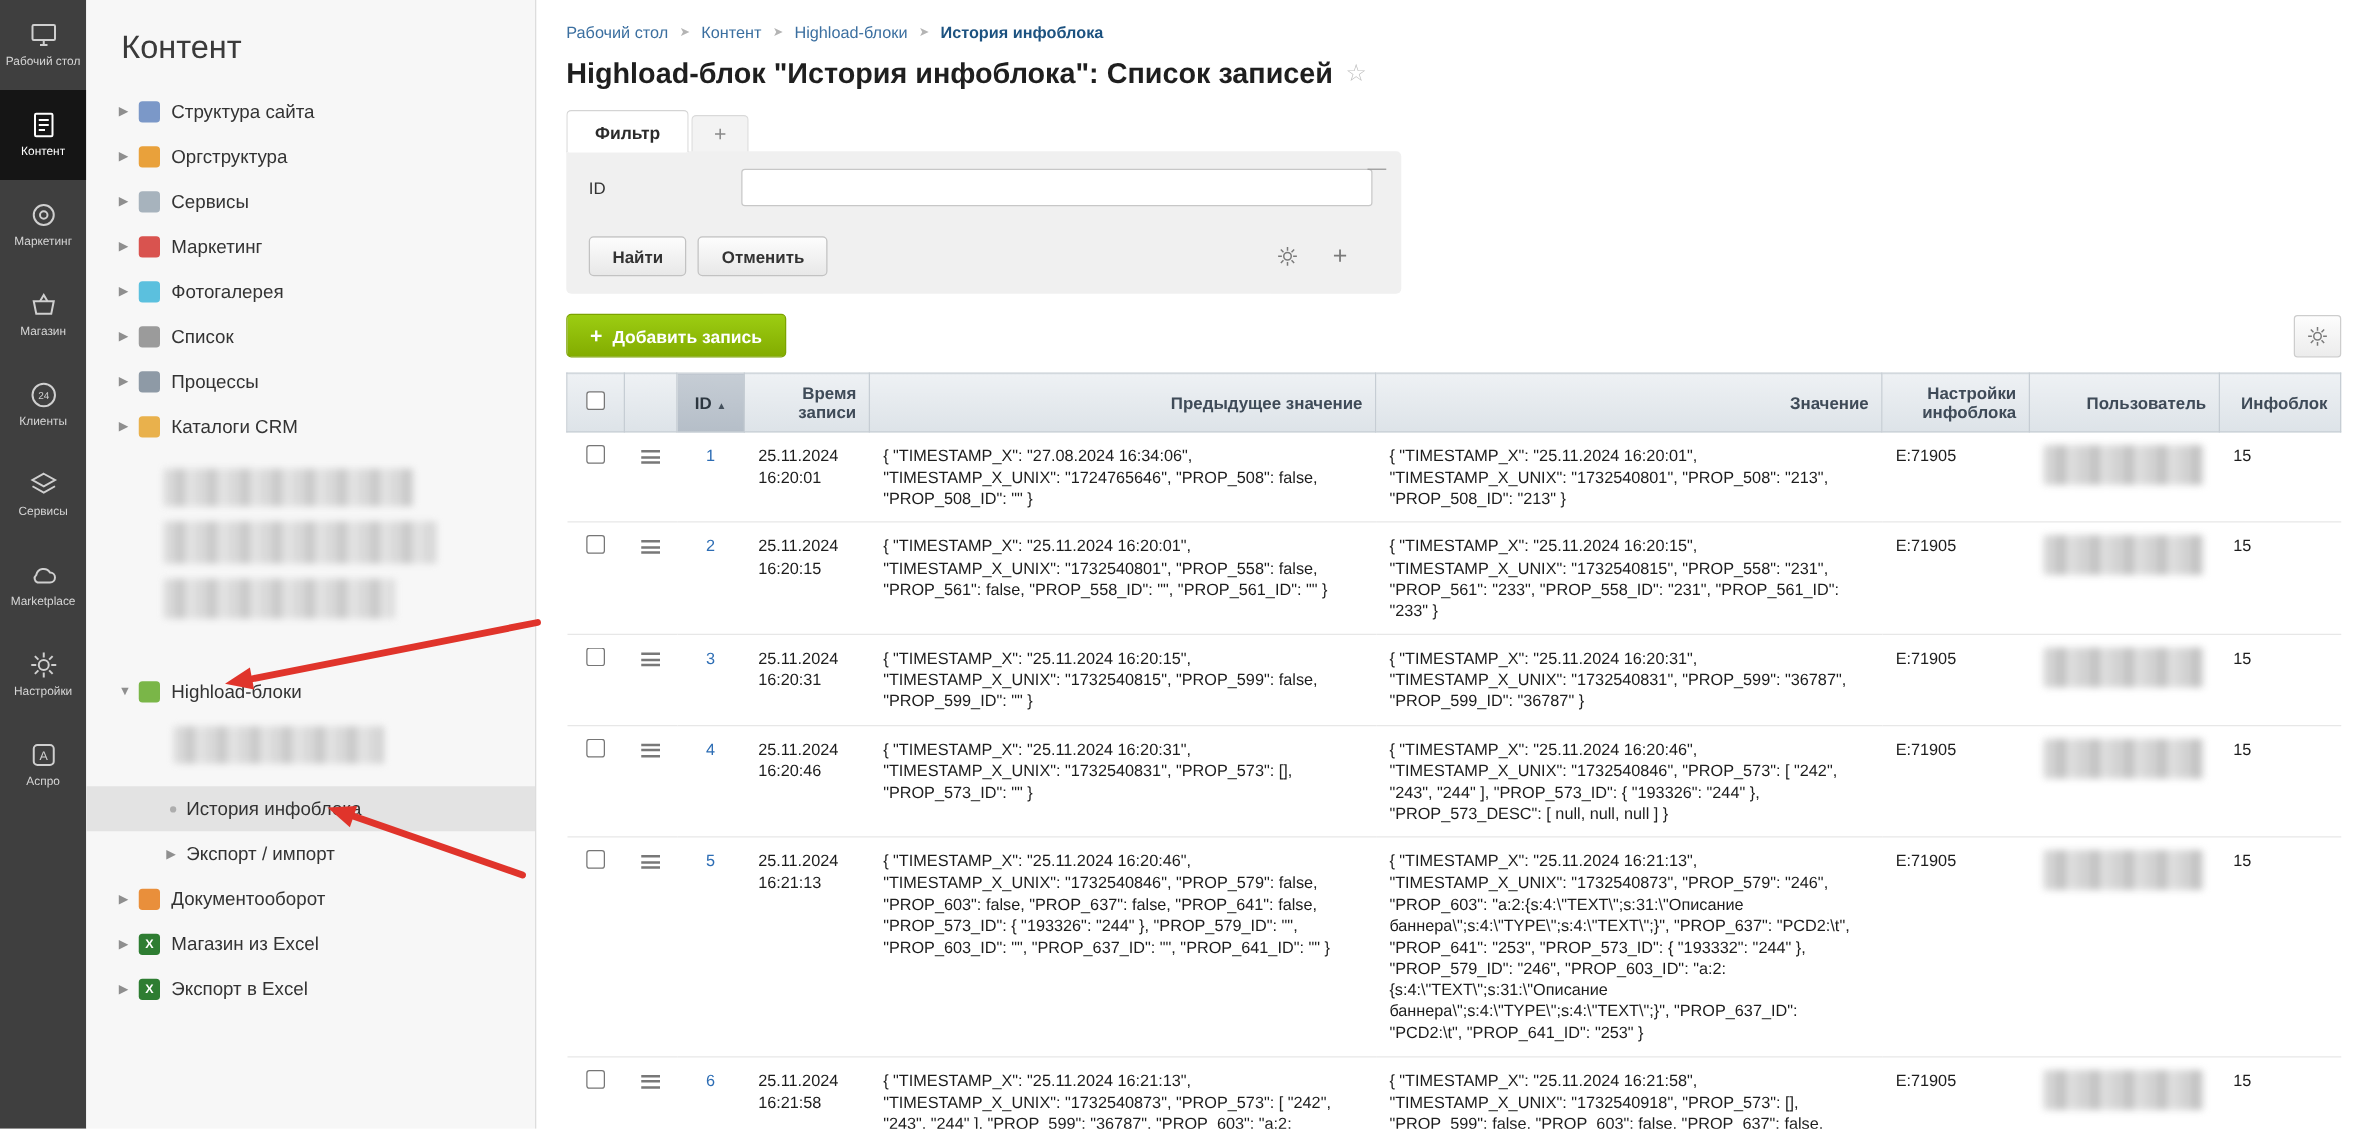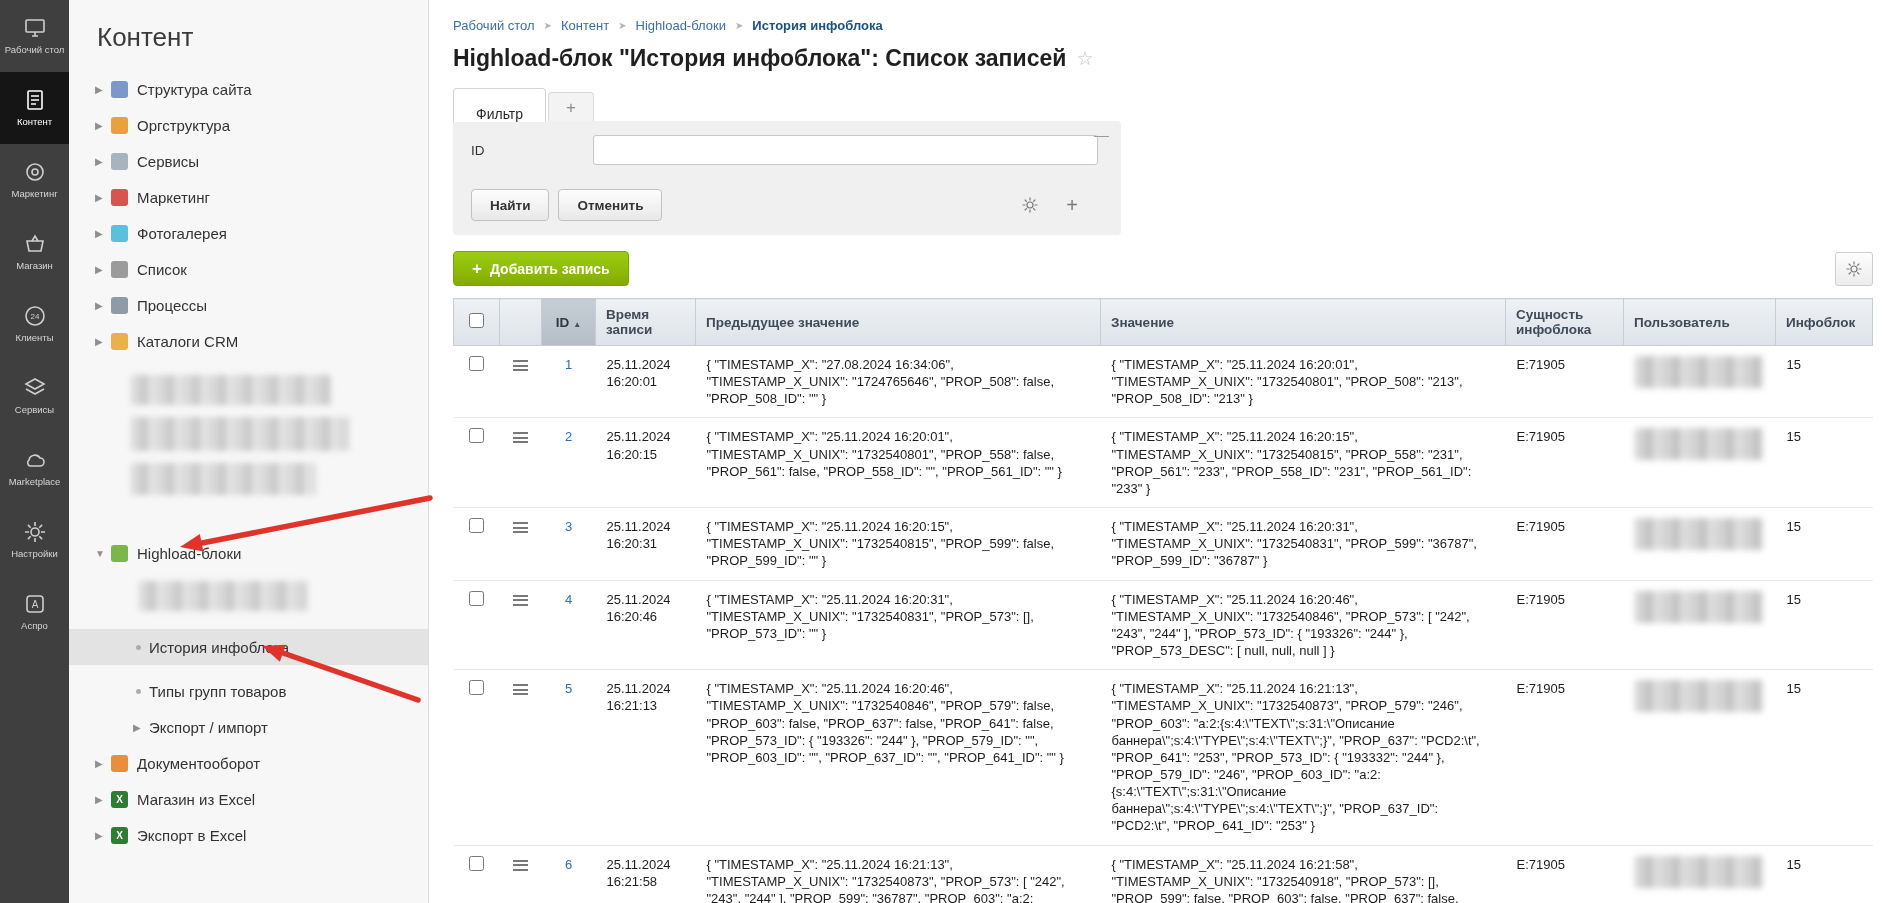--- a/index.html
+++ b/index.html
@@ -55,21 +55,21 @@
   .crumb-sep { color:#b4b4b4; font-size:10px; }
   .page-title-row { display:flex; align-items:center; gap:10px; margin-top:12px; }
   .page-title { font-size:23px; font-weight:bold; color:#1f1f1f; }
   .fav-star { font-size:19px; color:#bfbfbf; cursor:pointer; }
 
   
   .filter-wrap { margin-top:16px; width:668px; }
   .filter-tabs { display:flex; align-items:flex-end; height:34px; }
   .filter-tab { background:#fff; border:1px solid #d4d4d4; border-bottom:none;
                 border-radius:4px 4px 0 0; height:34px; padding:0 22px; display:flex;
-                align-items:flex-end; font-size:14px; font-weight:normal; color:#2b2b2b;
+                align-items:center; font-size:14px; font-weight:bold; color:#2b2b2b;
                 cursor:pointer; position:relative; z-index:2; }
   .filter-tab-add { background:#f3f3f3; border:1px solid #d9d9d9; border-bottom:none;
                     border-radius:4px 4px 0 0; height:30px; width:46px; display:flex;
                     align-items:center; justify-content:center; color:#8a8a8a;
                     font-size:17px; cursor:pointer; margin-left:2px; }
   .filter-body { background:#f0f0f0; border-radius:0 4px 4px 4px; padding:14px 18px 14px 18px;
                  position:relative; margin-top:-1px; }
   .filter-collapse { position:absolute; top:6px; right:12px; color:#9a9a9a; font-size:15px;
                      cursor:pointer; line-height:1; }
   .filter-field-row { display:flex; align-items:center; }
@@ -94,21 +94,21 @@
                border:1px solid #7ca300; border-radius:4px; cursor:pointer; color:#fff;
                font-size:14px; font-weight:bold;
                background:linear-gradient(#9ccd12,#83ac00); }
   .btn-green .plus { font-size:17px; font-weight:bold; line-height:1; }
   .grid-settings { margin-left:auto; width:38px; height:34px; }
 
   
   .grid-table { border-collapse:collapse; table-layout:fixed; width:100%; margin-top:12px;
                 font-size:13px; }
   .grid-table th { background:linear-gradient(#eef1f4,#dde3e8); border:1px solid #c6cdd4;
-                   font-weight:bold; color:#3f4b58; text-align:left; padding:8px 10px;
+                   font-weight:bold; color:#3f4b58; text-align:right; padding:8px 10px;
                    font-size:13.5px; vertical-align:middle; }
   .grid-table th.sorted { background:linear-gradient(#c6cdd5,#b5bec8); color:#2d3740;
                           text-align:center; }
   .grid-table th.c { text-align:center; }
   .grid-table td { border-bottom:1px solid #e7e7e7; padding:10px 11px; vertical-align:top;
                    color:#1d1d1d; line-height:1.32; word-break:break-word; }
   .col-cb, .col-menu { text-align:center; }
   .id-link { color:#2d6db4; cursor:pointer; text-decoration:none; display:block; text-align:center; }
   .sort-arrow { font-size:8px; margin-left:4px; color:#44505c; }
   .menu-icon { display:inline-block; width:15px; height:11px; border-top:2px solid #787878;
@@ -244,24 +244,20 @@
       <span class="caret">▼</span>
       <span class="ti ti-highload"></span>
       <span>Highload-блоки</span>
     </div>
 
     <div class="blur-row" style="width:168px; height:30px; margin-top:10px; margin-left:70px;"></div>
 
     <div class="tree-item child selected" style="margin-top:18px;">
       <span class="bullet"></span>
       <span>История инфоблока</span>
-    </div>
-    <div class="tree-item child" style="margin-top:8px;">
-      <span class="bullet"></span>
-      <span>Типы групп товаров</span>
     </div>
     <div class="tree-item child">
       <span class="caret">▶</span>
       <span>Экспорт / импорт</span>
     </div>
     <div class="tree-item">
       <span class="caret">▶</span>
       <span class="ti ti-docflow"></span>
       <span>Документооборот</span>
     </div>
@@ -357,21 +353,21 @@
           <th class="c">
             <input type="checkbox" class="grid-cb" style="">
           </th>
           <th></th>
           <th class="sorted">
             <span>ID</span><span class="sort-arrow">▲</span>
           </th>
           <th>Время записи</th>
           <th>Предыдущее значение</th>
           <th>Значение</th>
-          <th>Сущность инфоблока</th>
+          <th>Настройки инфоблока</th>
           <th>Пользователь</th>
           <th>Инфоблок</th>
         </tr>
       </thead>
       <tbody>
         <tr>
           <td class="col-cb"><input type="checkbox" class="grid-cb" style=""></td>
           <td class="col-menu"><span class="menu-icon"></span></td>
           <td>
               <a class="id-link">1</a>

